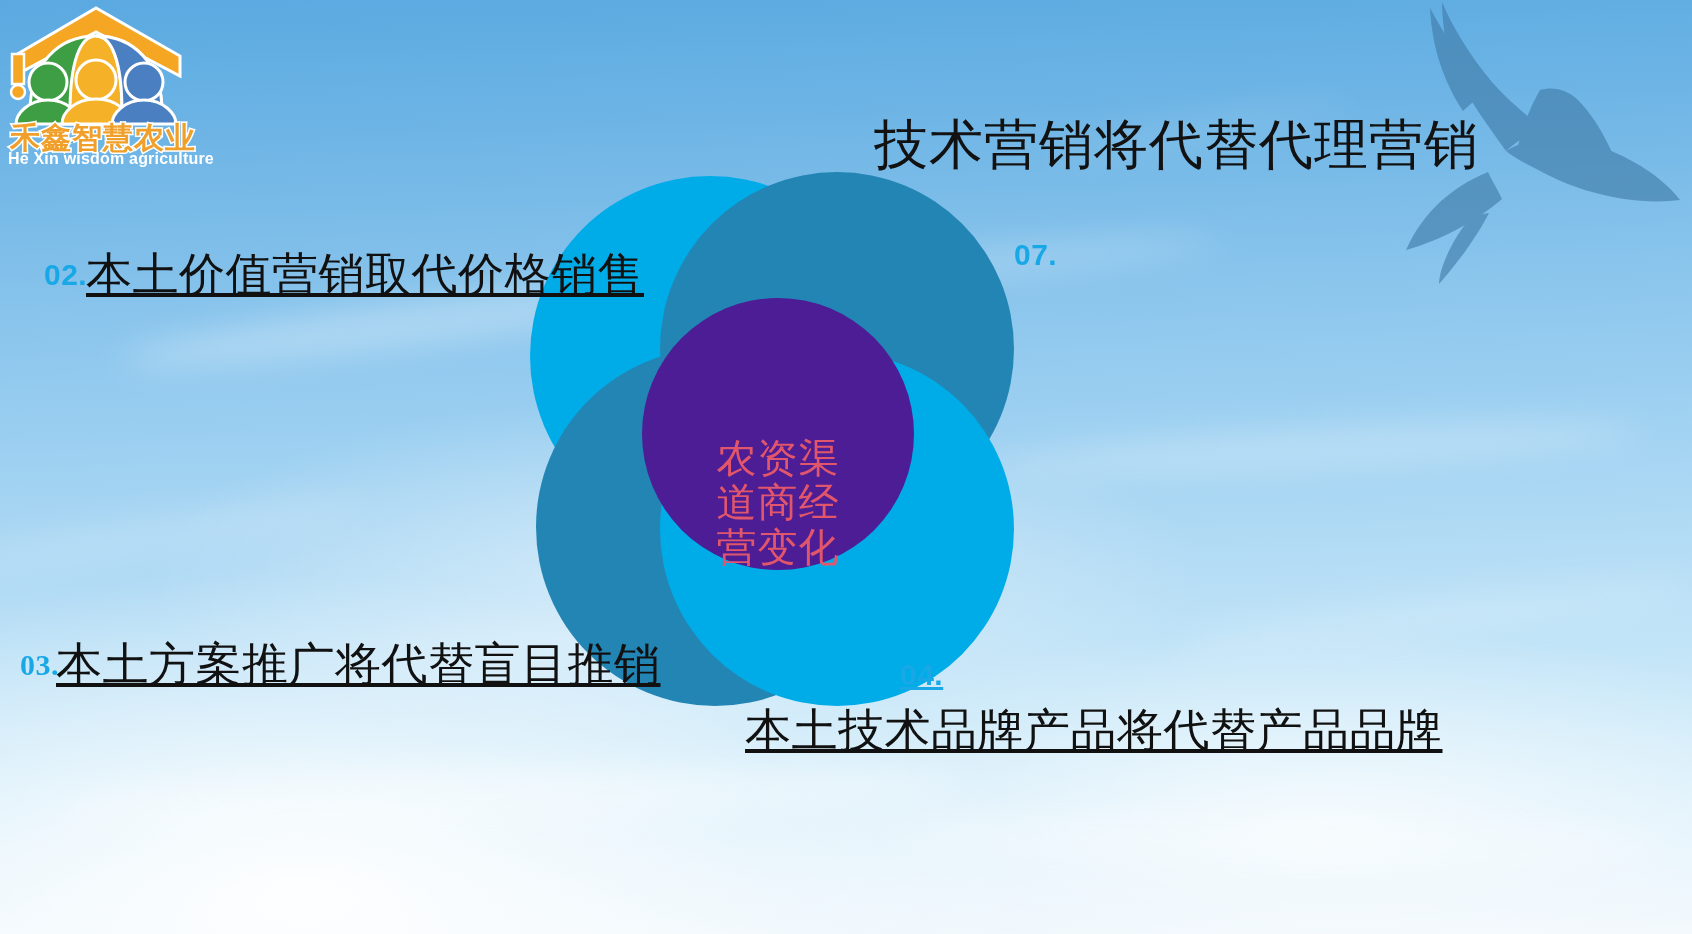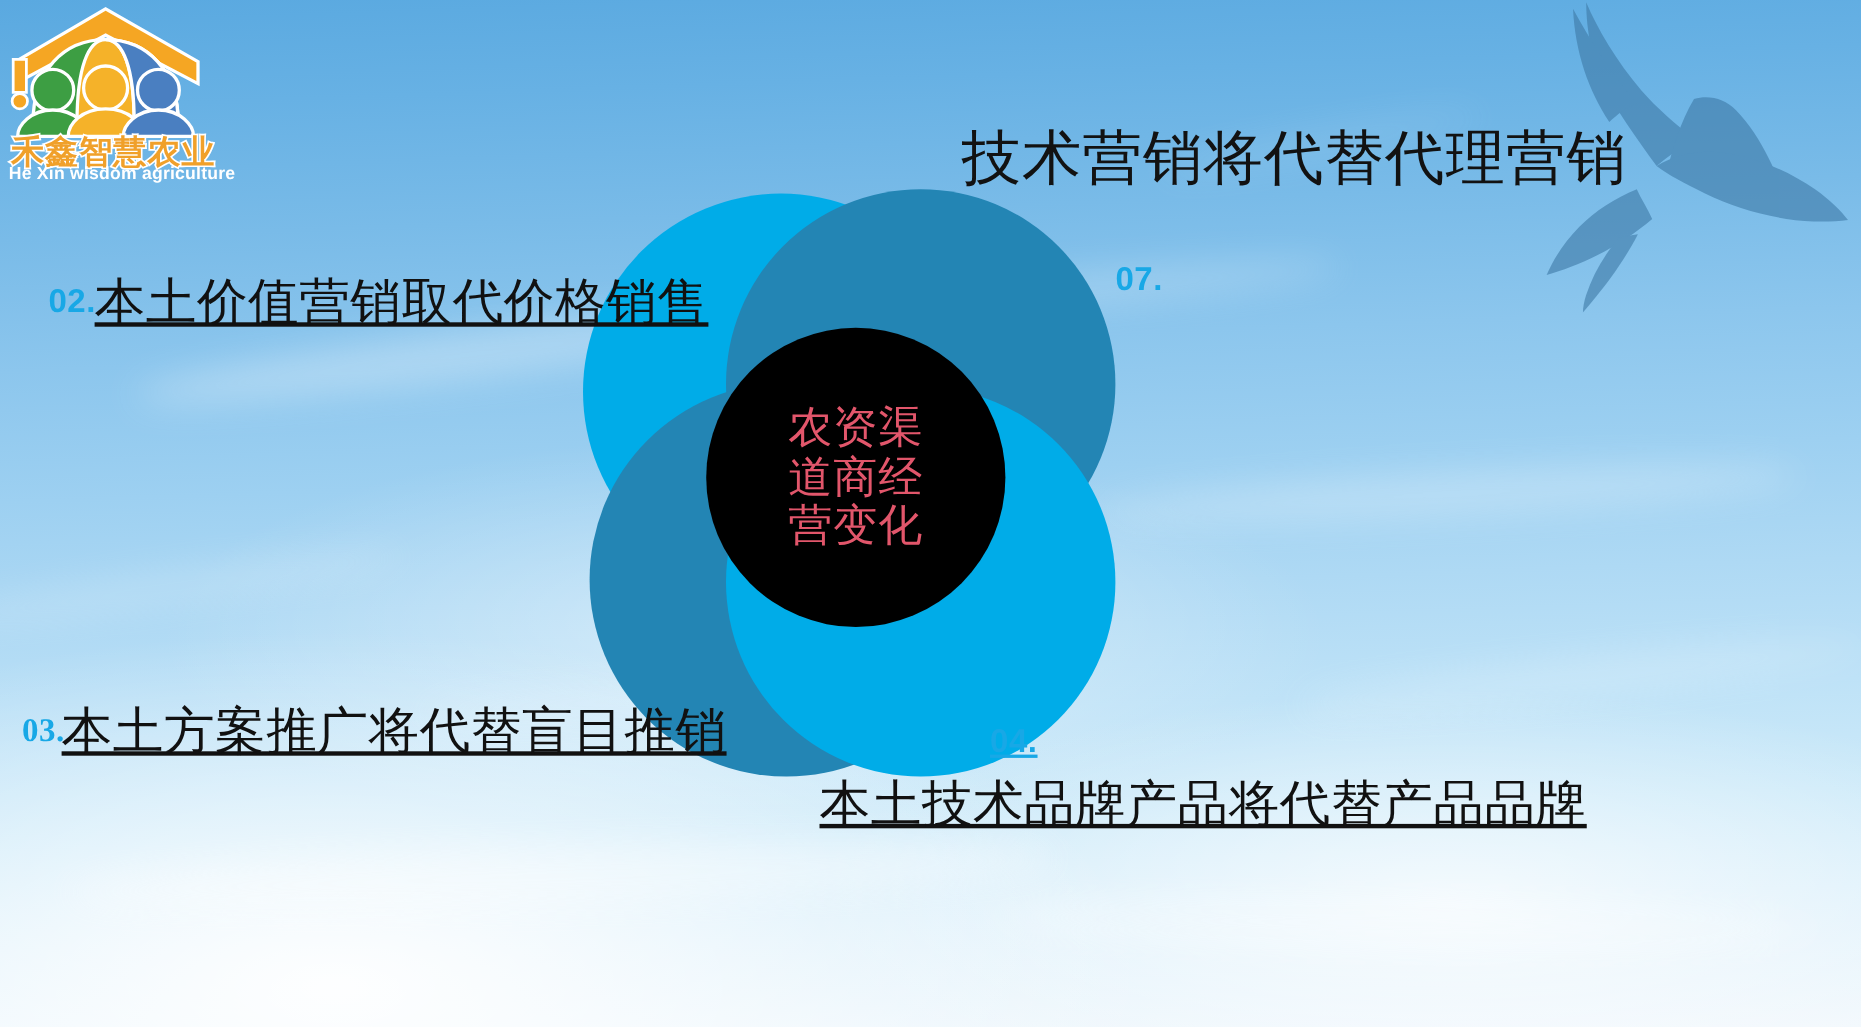--- a/index.html
+++ b/index.html
@@ -67,21 +67,21 @@
   }
 
   
   .petal{position:absolute;border-radius:50%;}
   .p-nw{left:530px;top:176px;width:360px;height:360px;background:#00ace8;}
   .p-ne{left:660px;top:172px;width:354px;height:354px;background:#2385b4;}
   .p-sw{left:536px;top:348px;width:358px;height:358px;background:#2385b4;}
   .p-se{left:660px;top:352px;width:354px;height:354px;background:#00ace8;}
   .hub{
     position:absolute;left:642px;top:298px;width:272px;height:272px;border-radius:50%;
-    background:#000000;display:flex;align-items:center;justify-content:center;
+    background:#4c1d95;display:flex;align-items:flex-end;justify-content:center;
   }
   .hub-text{
     color:#e2566b;font-size:40px;line-height:1.12;text-align:center;font-weight:400;
     letter-spacing:1px;
   }
 
   
   .item{position:absolute;white-space:nowrap;}
   .num{
     color:#18a8e6;font-size:30px;font-weight:bold;letter-spacing:.5px;

